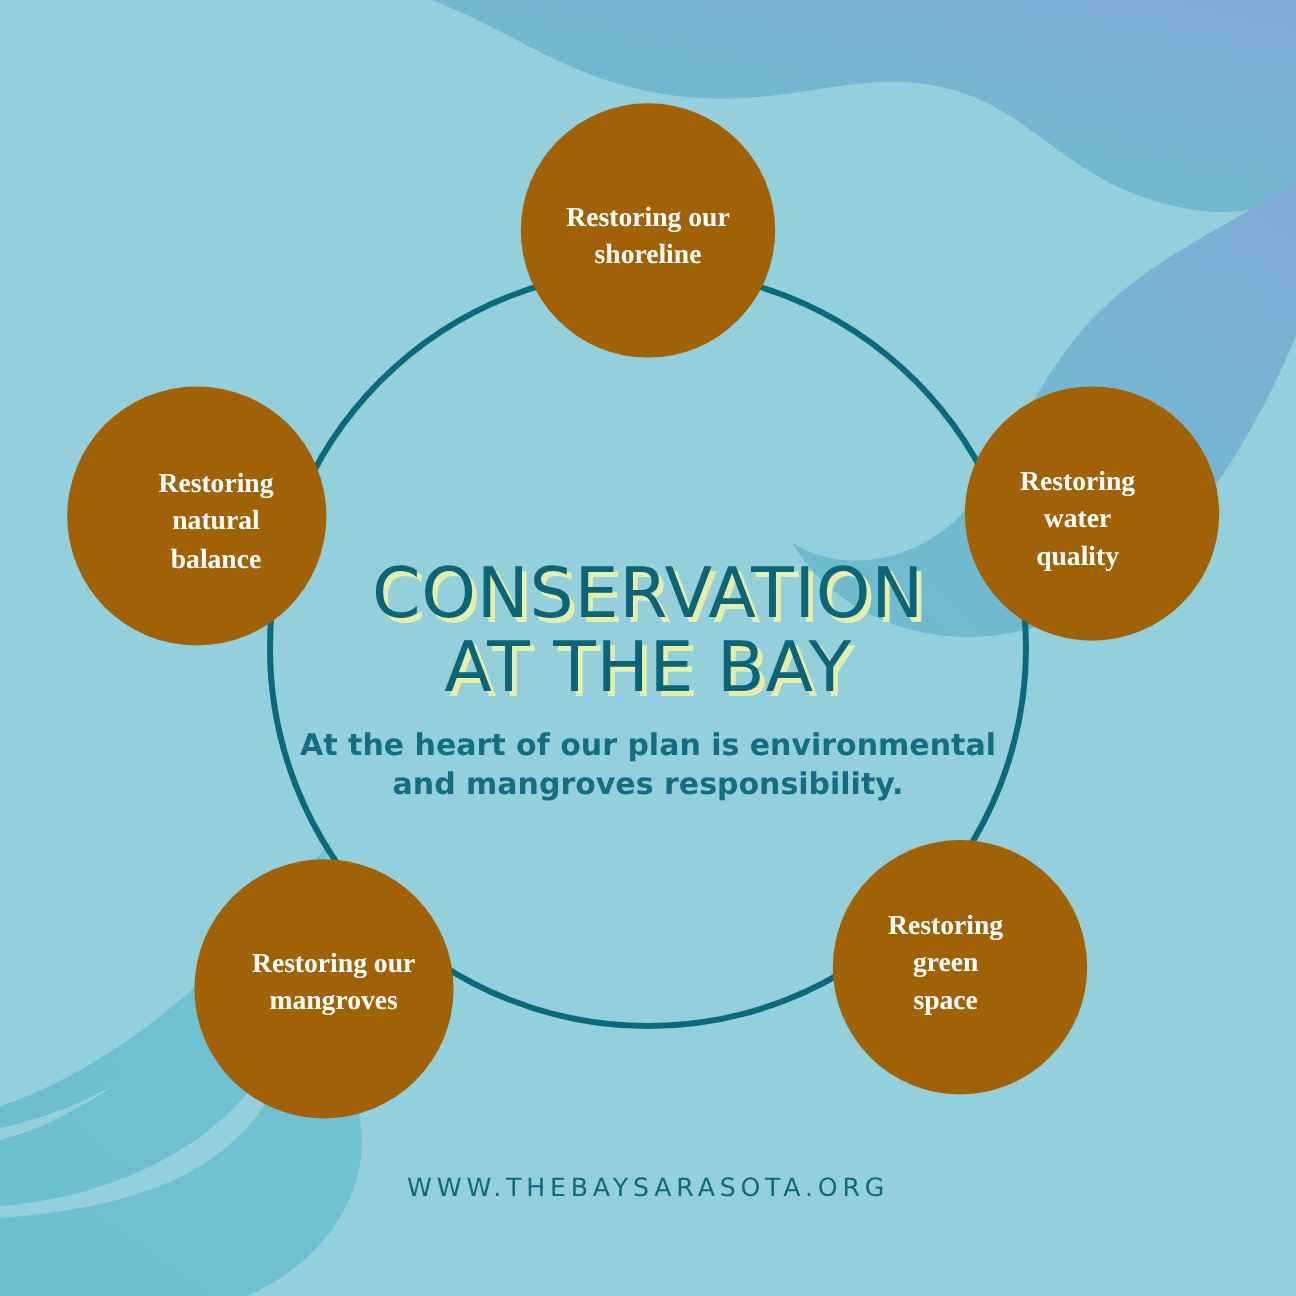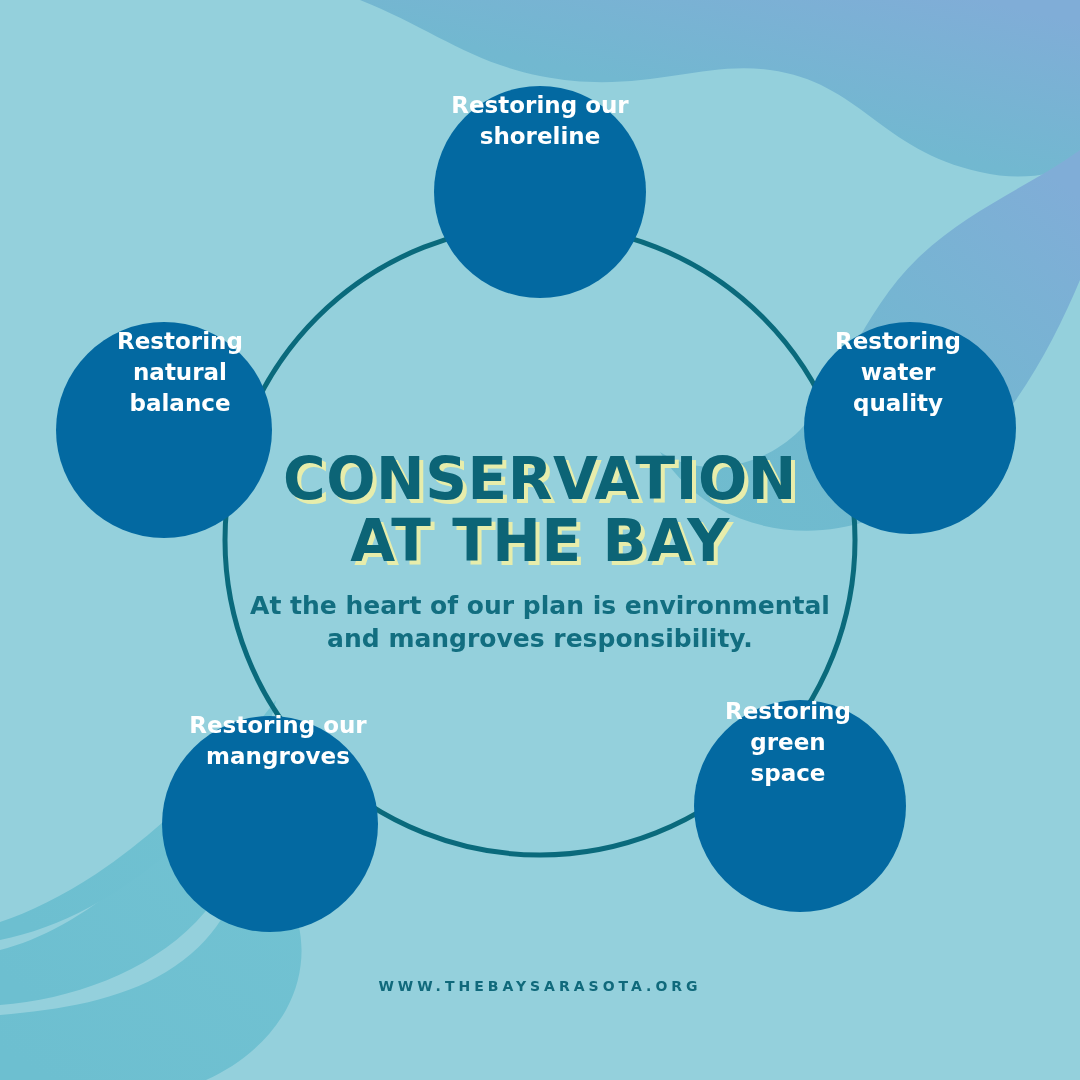--- a/index.html
+++ b/index.html
@@ -24,46 +24,47 @@
     position:absolute;
     left:50%; top:448px;
     transform:translateX(-50%);
     width:620px;
     text-align:center;
     z-index:6;
     pointer-events:none;
   }
   #title{
     font-size:58px;
-    font-weight:700;
+    font-weight:400;
     line-height:1.07;
     letter-spacing:0.6px;
     color:#0c6476;
     text-shadow:4px 4px 0 #e7edab;
-    margin:0;
+    margin:15px;
     white-space:pre-line;
   }
   #subtitle{
     margin:18px 0 0 0;
     font-size:25px;
     font-weight:700;
     line-height:1.30;
     color:#126e80;
     white-space:pre-line;
   }
 
   
   .node{
     position:absolute;
     border-radius:50%;
-    background:#0369a1;
+    background:#a16207;
     z-index:5;
     display:flex;
-    align-items:flex-start;
+    align-items:center;
     justify-content:center;
+    font-family:Liberation Serif, serif;
   }
   .node-label{
     color:#ffffff;
     font-size:23px;
     font-weight:700;
     line-height:1.35;
     text-align:center;
     white-space:pre-line;
     padding:0 6px;
   }
@@ -82,22 +83,22 @@
 
   #node-balance{ left:56px;  top:322px; width:216px;height:216px; }
   #node-balance .node-label{ transform:translate(16px,4px); }
 
   
   #footer-url{
     position:absolute;
     left:0;right:0;
     top:978px;
     text-align:center;
-    font-size:14px;
-    font-weight:700;
+    font-size:21px;
+    font-weight:400;
     letter-spacing:4.0px;
     color:#10697b;
     z-index:7;
   }
 </style>
 </head>
 <body>
 
 <div id="poster">
 

